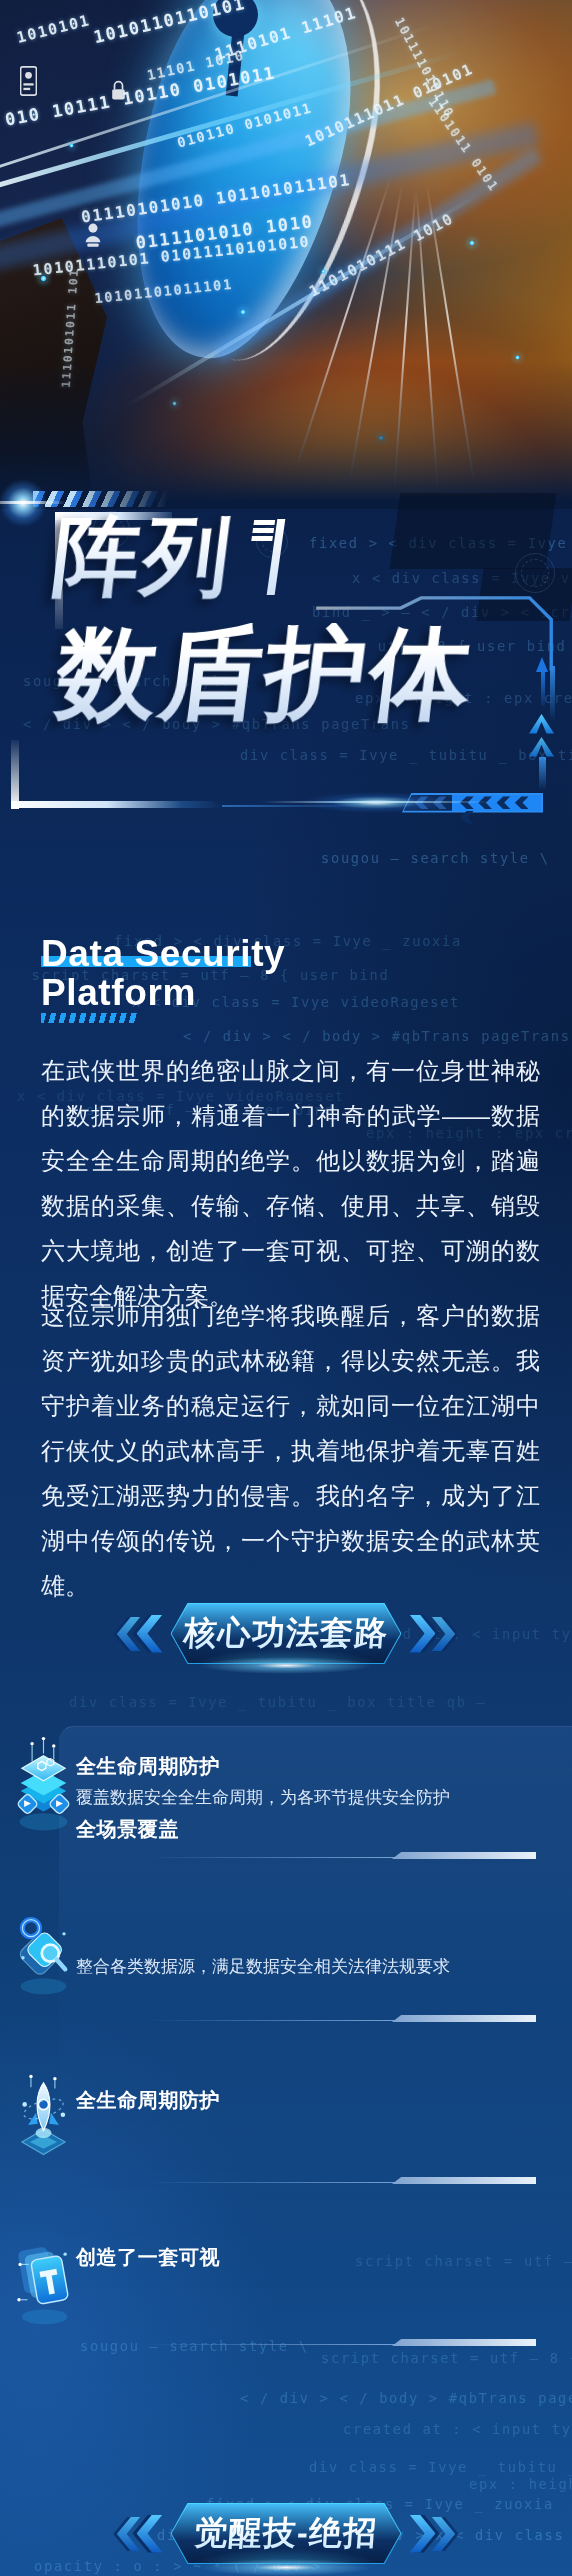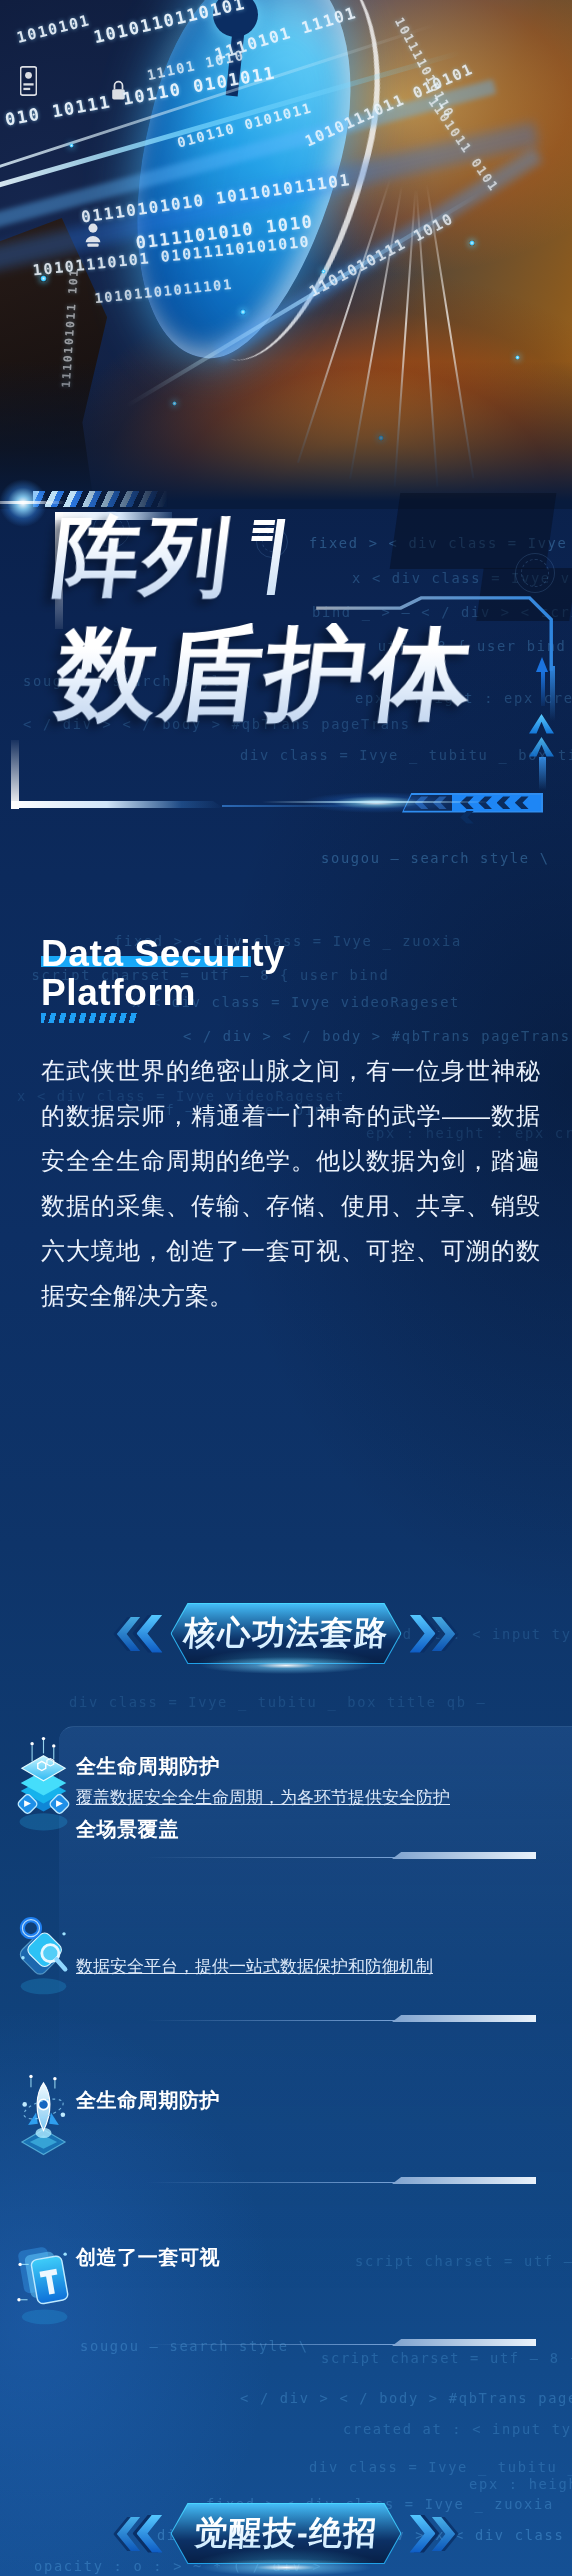--- a/index.html
+++ b/index.html
@@ -99,21 +99,21 @@
   .chev::after{content:"";position:absolute;inset:0;background:linear-gradient(180deg,#55c8ff,#0d5bc4);clip-path:polygon(100% 0,60% 0,0 50%,60% 100%,100% 100%,42% 50%);}
   .chev.c1{left:-34px;}.chev.c2{left:-55px;opacity:.8;transform:translateY(-50%) scale(.9);}
   .chev.c3{right:-34px;transform:translateY(-50%) scaleX(-1);}
   .chev.c4{right:-55px;opacity:.8;transform:translateY(-50%) scaleX(-1) scale(.9);}
   .banner-flare{position:absolute;left:50%;transform:translateX(-50%);width:172px;height:17px;background:radial-gradient(closest-side,rgba(255,255,255,.95),rgba(120,215,255,.5) 35%,transparent);}
   
   .core-panel{position:absolute;left:59px;top:1726px;width:513px;height:647px;border-top-left-radius:15px;
     background:linear-gradient(180deg,rgba(80,140,215,.17),rgba(45,95,175,.07) 42%,rgba(30,70,140,0) 88%);
     border-top:0.6px solid rgba(150,205,255,.18);}
   .item-title{position:absolute;left:76px;margin:0;font-size:20px;font-weight:800;color:#ffffff;letter-spacing:0.6px;}
-  .item-desc{position:absolute;left:76px;width:460px;margin:0;font-size:17px;line-height:33px;color:#dce8f8;text-decoration:underline;}
+  .item-desc{position:absolute;left:76px;width:460px;margin:0;font-size:17px;line-height:33px;color:#dce8f8;}
   .item-icon{position:absolute;left:15px;width:57px;height:101px;}
   .sep{position:absolute;left:146px;width:390px;height:6.9px;}
   .sep .thin{position:absolute;left:0;bottom:0.6px;width:250px;height:1.7px;background:linear-gradient(90deg,rgba(120,160,215,0),rgba(145,185,235,.8));}
   .sep .thick{position:absolute;right:0;bottom:0;width:144px;height:6.9px;background:linear-gradient(90deg,#7fa3cf,#e9f2fb);clip-path:polygon(9.2px 0,100% 0,100% 100%,0 100%);}
 </style>
 </head>
 <body>
 
 <div class="page">
 
@@ -264,20 +264,21 @@
   <div class="en-wrap en1">
     <div class="en-bar"></div>
     <span class="en-txt">Data Security</span>
   </div>
   <div class="en-wrap en2">
     <span class="en-txt">Platform</span>
     <div class="en-stripes"></div>
   </div>
 
   <p class="para p1">在武侠世界的绝密山脉之间，有一位身世神秘的数据宗师，精通着一门神奇的武学——数据安全全生命周期的绝学。他以数据为剑，踏遍数据的采集、传输、存储、使用、共享、销毁六大境地，创造了一套可视、可控、可溯的数据安全解决方案。</p>
+  <p class="para p2">这位宗师用独门绝学将我唤醒后，客户的数据资产犹如珍贵的武林秘籍，得以安然无恙。我守护着业务的稳定运行，就如同一位在江湖中行侠仗义的武林高手，执着地保护着无辜百姓免受江湖恶势力的侵害。我的名字，成为了江湖中传颂的传说，一个守护数据安全的武林英雄。</p>
 
   <div class="hexbanner" style="top:1603px;">
     <span class="chev c2"></span>
     <span class="chev c1"></span>
     <div class="hex-border"></div>
     <div class="hex-fill"></div>
     <div class="hex-label">核心功法套路</div>
     <span class="chev c3"></span>
     <span class="chev c4"></span>
   </div>
@@ -330,21 +331,21 @@
         <rect x="28" y="54" width="48" height="48" rx="11" fill="#2cc2f5" stroke="#d8f5ff" stroke-width="2"></rect>
       </g>
     <circle cx="28" cy="40" r="15" fill="none" stroke="#1f7ff0" stroke-width="9"></circle>
     <circle cx="28" cy="40" r="15" fill="none" stroke="rgba(220,245,255,.8)" stroke-width="2"></circle>
     <circle cx="62" cy="84" r="15" fill="rgba(200,245,255,.25)" stroke="#e6f8ff" stroke-width="5"></circle>
     <line x1="73" y1="95" x2="88" y2="112" stroke="#8fd6ff" stroke-width="8" stroke-linecap="round"></line>
     <circle cx="86" cy="50" r="3" fill="#9fe3ff"></circle>
       <circle cx="14" cy="92" r="3" fill="#9fe3ff"></circle>
   </svg>
   <h3 class="item-title" style="top:1816px;">全场景覆盖</h3>
-  <p class="item-desc" style="top:1950px;">数据安全平台，提供一站式数据保护和防御机制</p>
+  <p class="item-desc" style="top:1950px;">整合各类数据源，满足数据安全相关法律法规要求</p>
   <div class="sep" style="top:2015px;">
       <div class="thin"></div>
       <div class="thick"></div>
     </div>
 
   <svg class="item-icon" style="top:2071px;" viewBox="0 0 100 176">
     <defs>
         <linearGradient id="g3" x1="0" y1="0" x2="0" y2="1">
           <stop offset="0" stop-color="#f2fbff"></stop>
           <stop offset="1" stop-color="#7ec7f2"></stop>

